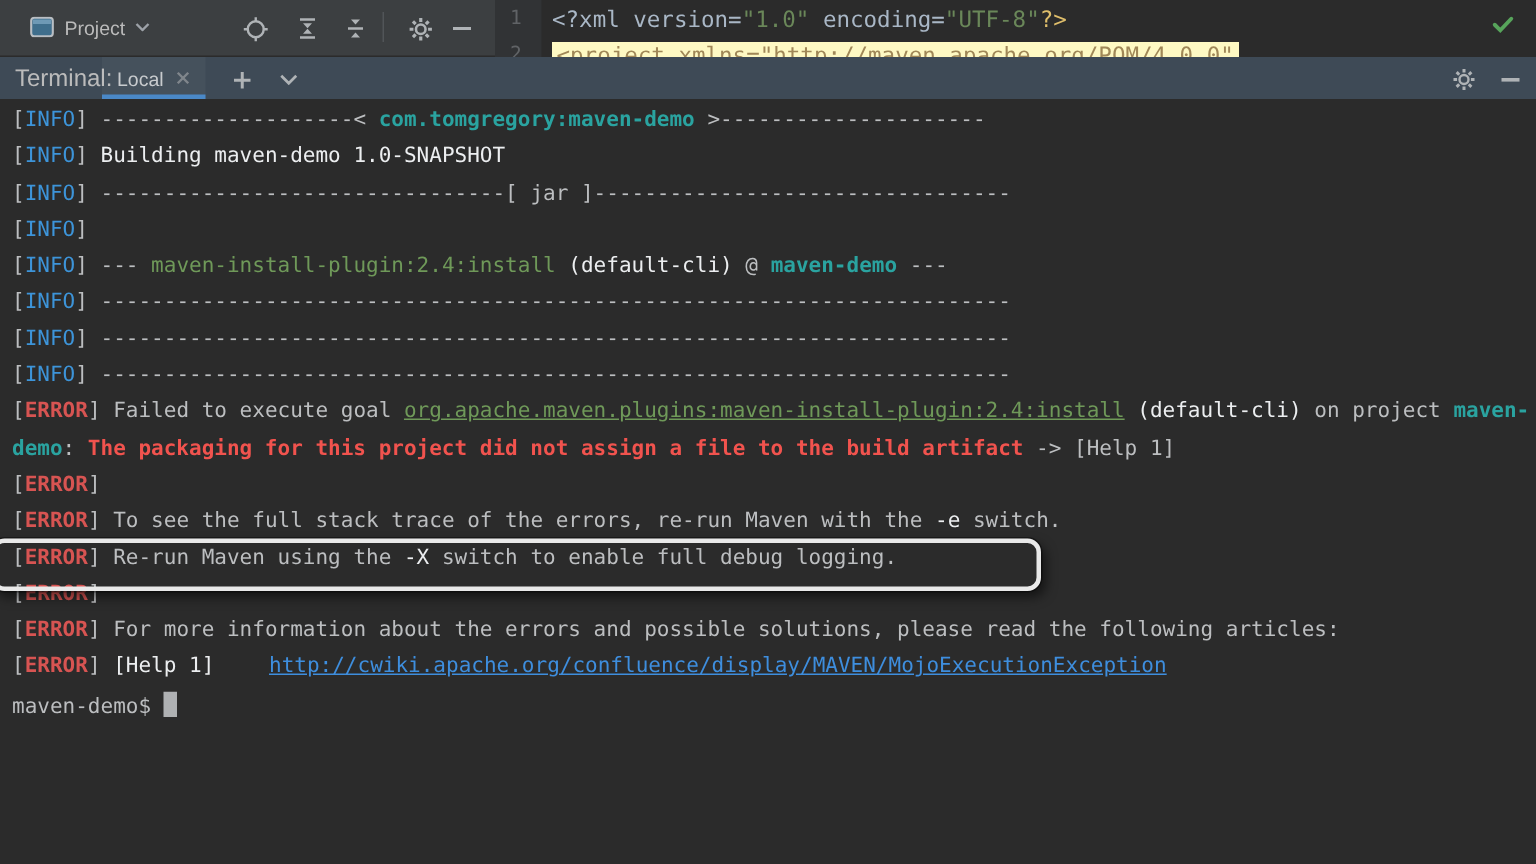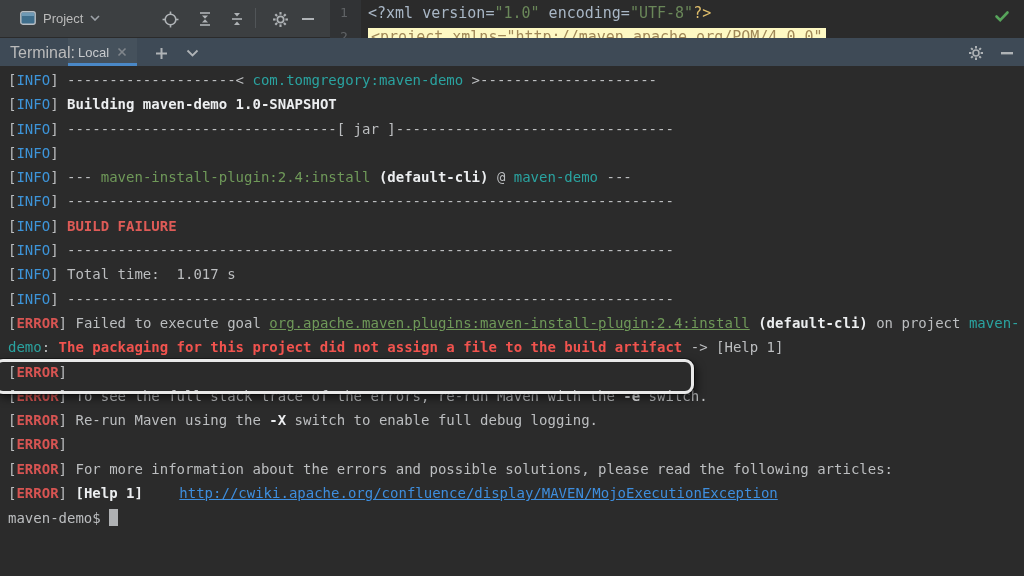--- a/index.html
+++ b/index.html
@@ -51,22 +51,22 @@
 
   
   .terminal { position:absolute; left:0; top:66px; width:1024px; height:510px;
     background:var(--c-bg,#2B2B2B); }
   .term-out { padding-top:6px; }
   .tline { white-space:pre; height:24.3px; line-height:24.3px; padding-left:8px;
     font:14px "DejaVu Sans Mono", monospace; color:var(--c-plain,#BCBEC0); overflow:hidden; }
   .seg-p  { color:var(--c-plain,#BCBEC0); }
   .seg-i  { color:var(--c-info,#3D94D9); }
   .seg-e  { color:var(--c-err,#D75452); font-weight:bold; }
-  .seg-b  { color:var(--c-bright,#ECEEF0); font-weight:bold; }
-  .seg-c  { color:var(--c-cyan,#2AA3A0); }
+  .seg-b  { color:var(--c-bright,#ECEEF0); font-weight:normal; }
+  .seg-c  { color:var(--c-cyan,#2AA3A0);font-weight:bold; }
   .seg-g  { color:var(--c-green,#6F9959); }
   .seg-gu { color:var(--c-green,#6F9959); text-decoration:underline; }
   .seg-r  { color:var(--c-failure,#DE5B57); font-weight:bold; }
   .seg-rh { color:var(--c-redhl,#F1534E); font-weight:bold; }
   .seg-l  { color:var(--c-link,#3E8EDE); text-decoration:underline;margin-left:28px; }
   .seg-cur { display:inline-block; width:9px; height:17px; background:#AFB1B3;
     vertical-align:-3px; }
   .hl-box { position:absolute; left:-6px; top:293px; width:700px; height:35px;
     border:3px solid #E9E9E9; border-radius:9px; pointer-events:none;
     box-shadow:0 0 0 1px rgba(0,0,0,.4), 3px 4px 8px rgba(0,0,0,.55); }
@@ -197,23 +197,21 @@
   </div>
 
   <div class="terminal">
     <div class="term-out">
         <div class="tline"><span class="seg-p">[</span><span class="seg-i">INFO</span><span class="seg-p">] --------------------&lt; </span><span class="seg-c">com.tomgregory:maven-demo</span><span class="seg-p"> &gt;---------------------</span></div>
         <div class="tline"><span class="seg-p">[</span><span class="seg-i">INFO</span><span class="seg-p">] </span><span class="seg-b">Building maven-demo 1.0-SNAPSHOT</span></div>
         <div class="tline"><span class="seg-p">[</span><span class="seg-i">INFO</span><span class="seg-p">] --------------------------------[ jar ]---------------------------------</span></div>
         <div class="tline"><span class="seg-p">[</span><span class="seg-i">INFO</span><span class="seg-p">]</span></div>
         <div class="tline"><span class="seg-p">[</span><span class="seg-i">INFO</span><span class="seg-p">] --- </span><span class="seg-g">maven-install-plugin:2.4:install</span><span class="seg-p"> </span><span class="seg-b">(default-cli)</span><span class="seg-p"> @ </span><span class="seg-c">maven-demo</span><span class="seg-p"> ---</span></div>
         <div class="tline"><span class="seg-p">[</span><span class="seg-i">INFO</span><span class="seg-p">] ------------------------------------------------------------------------</span></div>
-        <div class="tline"><span class="seg-p">[</span><span class="seg-i">INFO</span><span class="seg-p">] </span><span class="seg-r">BUILD FAILURE</span></div>
         <div class="tline"><span class="seg-p">[</span><span class="seg-i">INFO</span><span class="seg-p">] ------------------------------------------------------------------------</span></div>
-        <div class="tline"><span class="seg-p">[</span><span class="seg-i">INFO</span><span class="seg-p">] Total time:  1.017 s</span></div>
         <div class="tline"><span class="seg-p">[</span><span class="seg-i">INFO</span><span class="seg-p">] ------------------------------------------------------------------------</span></div>
         <div class="tline"><span class="seg-p">[</span><span class="seg-e">ERROR</span><span class="seg-p">] Failed to execute goal </span><span class="seg-gu">org.apache.maven.plugins:maven-install-plugin:2.4:install</span><span class="seg-p"> </span><span class="seg-b">(default-cli)</span><span class="seg-p"> on project </span><span class="seg-c">maven-</span></div>
         <div class="tline"><span class="seg-c">demo</span><span class="seg-p">: </span><span class="seg-rh">The packaging for this project did not assign a file to the build artifact</span><span class="seg-p"> -&gt; [Help 1]</span></div>
         <div class="tline"><span class="seg-p">[</span><span class="seg-e">ERROR</span><span class="seg-p">]</span></div>
         <div class="tline"><span class="seg-p">[</span><span class="seg-e">ERROR</span><span class="seg-p">] To see the full stack trace of the errors, re-run Maven with the </span><span class="seg-b">-e</span><span class="seg-p"> switch.</span></div>
         <div class="tline"><span class="seg-p">[</span><span class="seg-e">ERROR</span><span class="seg-p">] Re-run Maven using the </span><span class="seg-b">-X</span><span class="seg-p"> switch to enable full debug logging.</span></div>
         <div class="tline"><span class="seg-p">[</span><span class="seg-e">ERROR</span><span class="seg-p">]</span></div>
         <div class="tline"><span class="seg-p">[</span><span class="seg-e">ERROR</span><span class="seg-p">] For more information about the errors and possible solutions, please read the following articles:</span></div>
         <div class="tline"><span class="seg-p">[</span><span class="seg-e">ERROR</span><span class="seg-p">] </span><span class="seg-b">[Help 1]</span><span class="seg-p"> </span><span class="seg-l">http://cwiki.apache.org/confluence/display/MAVEN/MojoExecutionException</span></div>
         <div class="tline"><span class="seg-p">maven-demo$ </span><span class="seg-cur"></span></div>

